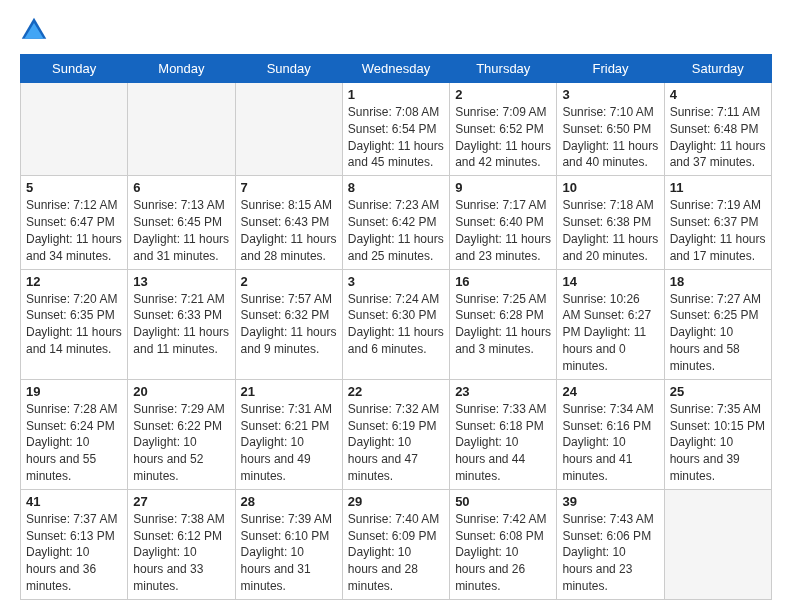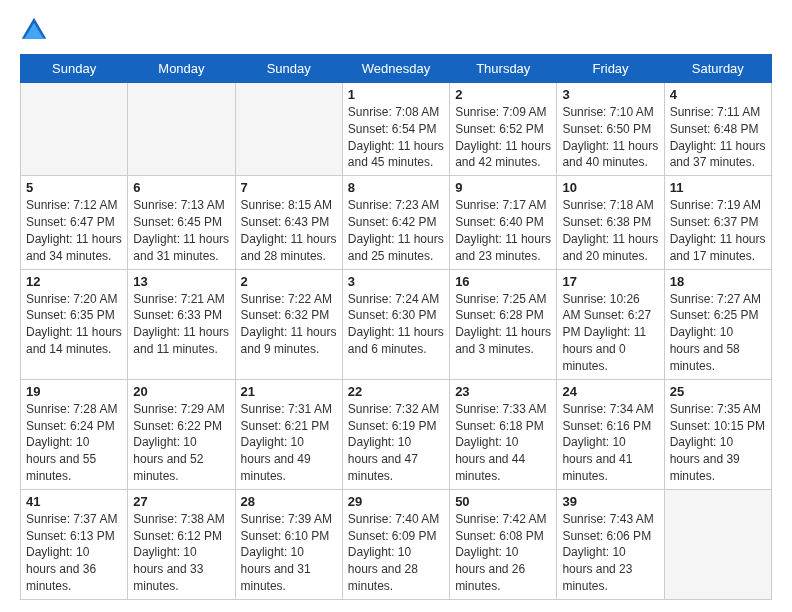--- a/index.html
+++ b/index.html
@@ -209,38 +209,38 @@
 Daylight: 11 hours and 14 minutes.</div>
           </td>
           <td>
             <span class="day-number">13</span>
             <div class="day-info">Sunrise: 7:21 AM
 Sunset: 6:33 PM
 Daylight: 11 hours and 11 minutes.</div>
           </td>
           <td>
             <span class="day-number">2</span>
-            <div class="day-info">Sunrise: 7:22 AM
+            <div class="day-info">Sunrise: 7:57 AM
 Sunset: 6:32 PM
 Daylight: 11 hours and 9 minutes.</div>
           </td>
           <td>
             <span class="day-number">3</span>
             <div class="day-info">Sunrise: 7:24 AM
 Sunset: 6:30 PM
 Daylight: 11 hours and 6 minutes.</div>
           </td>
           <td>
             <span class="day-number">16</span>
             <div class="day-info">Sunrise: 7:25 AM
 Sunset: 6:28 PM
 Daylight: 11 hours and 3 minutes.</div>
           </td>
           <td>
-            <span class="day-number">17</span>
+            <span class="day-number">14</span>
             <div class="day-info">Sunrise: 10:26 AM
 Sunset: 6:27 PM
 Daylight: 11 hours and 0 minutes.</div>
           </td>
           <td>
             <span class="day-number">18</span>
             <div class="day-info">Sunrise: 7:27 AM
 Sunset: 6:25 PM
 Daylight: 10 hours and 58 minutes.</div>
           </td>

